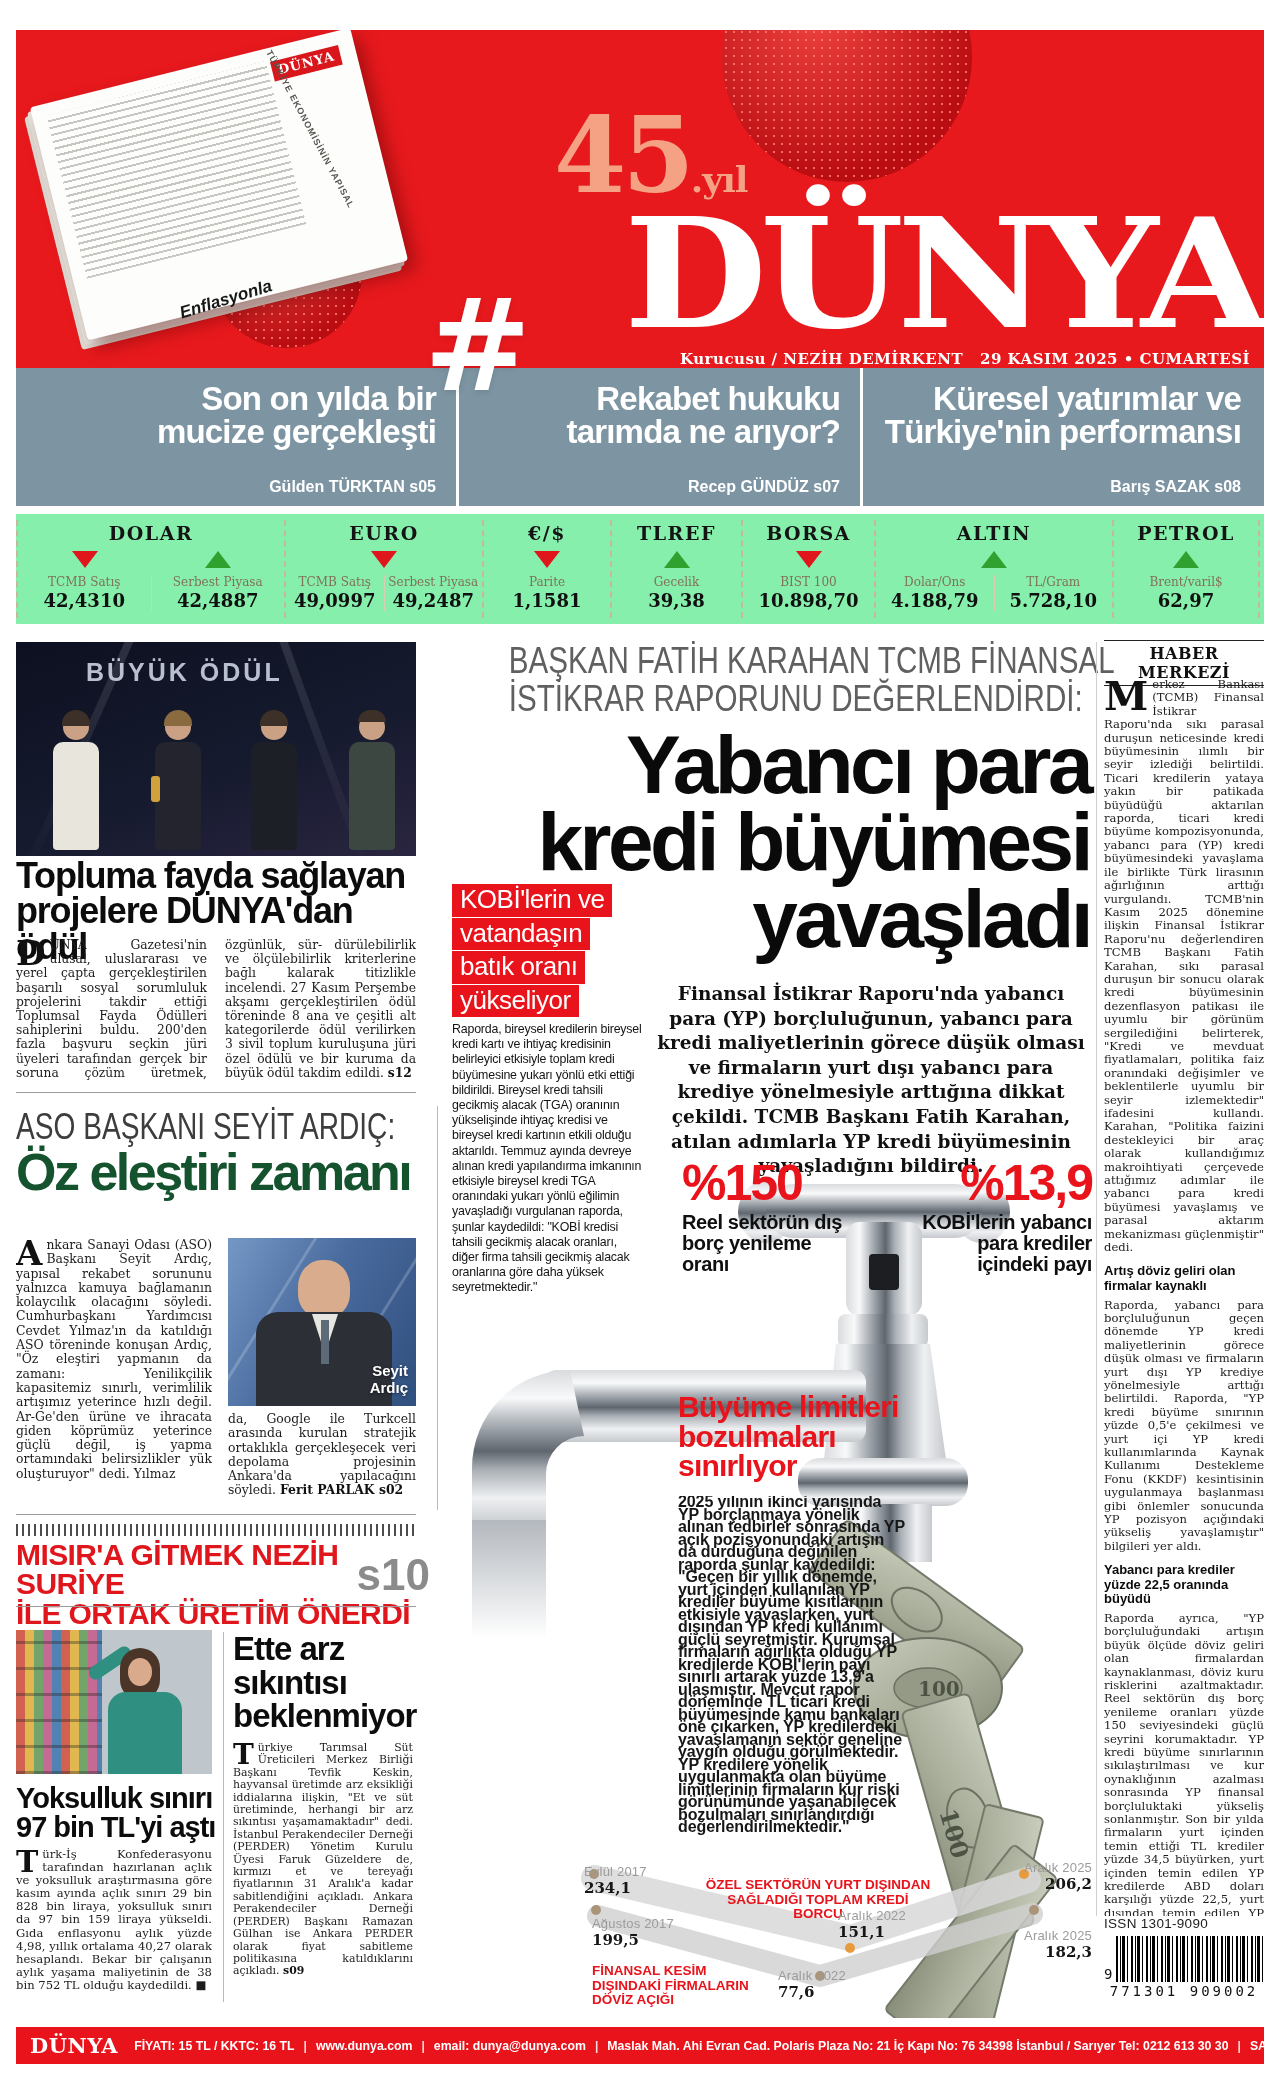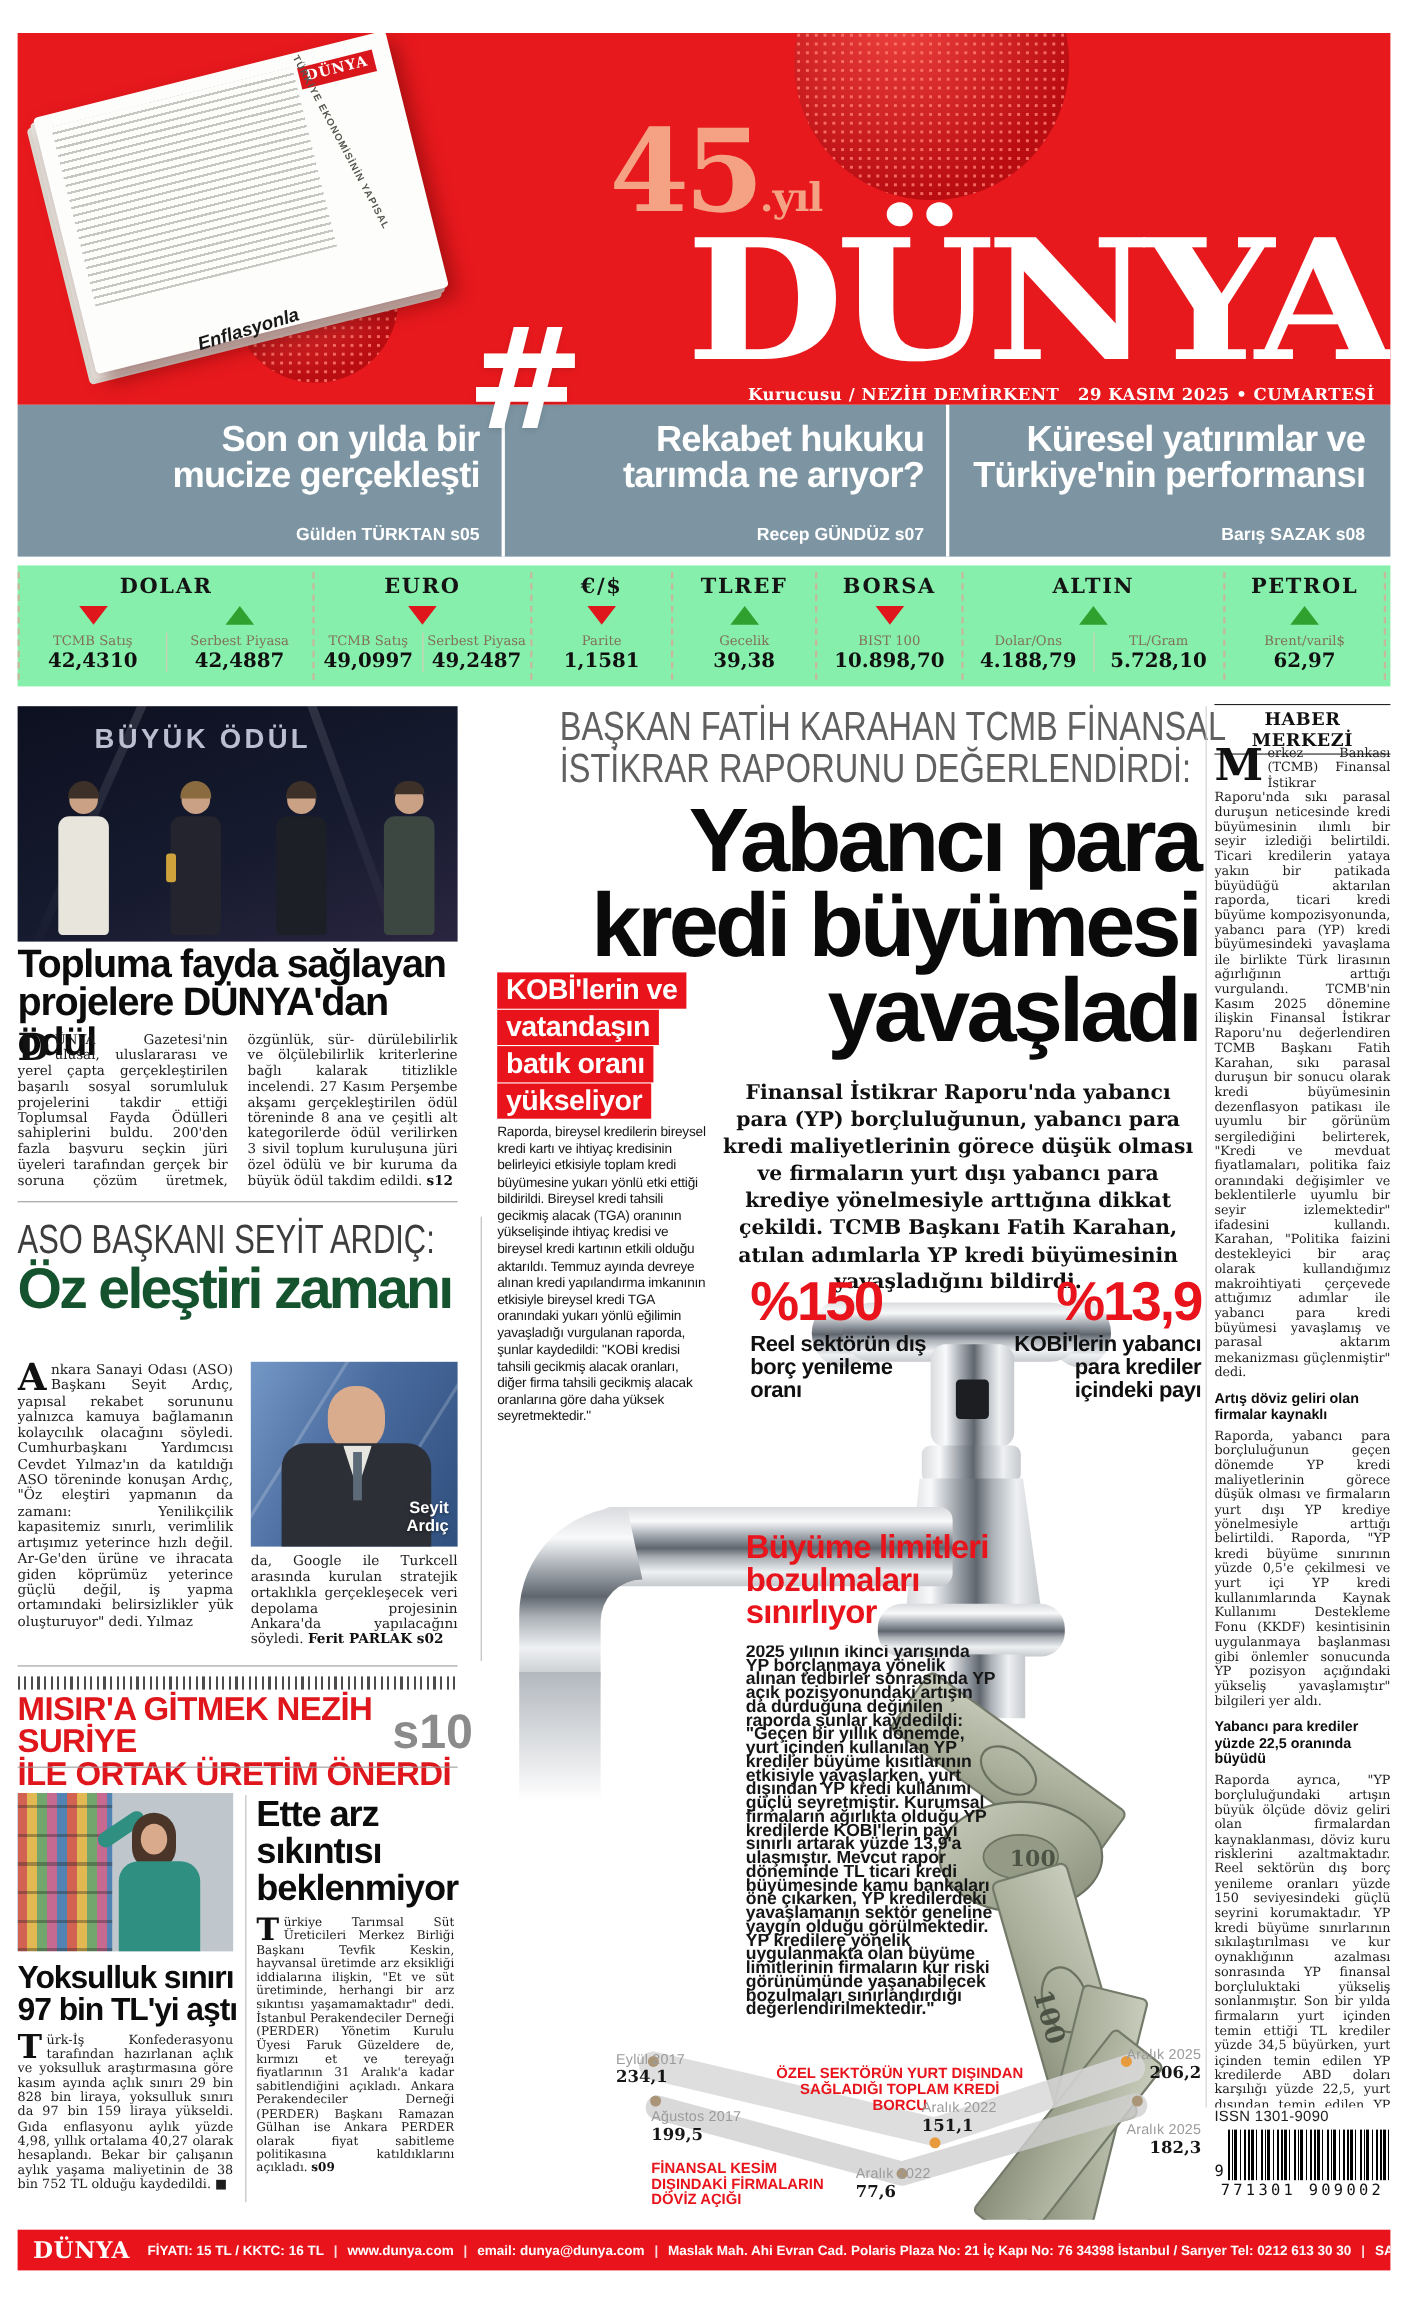--- a/index.html
+++ b/index.html
@@ -153,21 +153,21 @@
   
   .kicker { position:absolute; left:444px; top:642px; width:648px; text-align:center; color:#606060; }
   .kicker .kline { display:block; font-size:37px; line-height:1.04; font-weight:400;
                    transform:scaleX(.8); transform-origin:center; white-space:nowrap; }
   .headline { position:absolute; left:444px; top:726px; width:646px; text-align:right;
               color:#0a0a0a; font-weight:bold; font-size:82px; line-height:.94; letter-spacing:-3.5px; }
   .lead { position:absolute; left:652px; top:982px; width:438px; text-align:center;
           font-family:"DejaVu Serif", serif; font-weight:bold; font-size:18.5px; line-height:1.33; color:#101010; }
 
   .kobi-box { position:absolute; left:452px; top:884px; width:210px; z-index:3; }
-  .kobi-box .chip { display:table; background:#e8131b; color:#fff; font-weight:bold;
+  .kobi-box .chip { display:table; background:#e8131b; color:#fff; font-weight:normal;
                     font-size:26px; line-height:1.06; padding:2px 8px 3px; margin-bottom:1px; letter-spacing:-.5px; }
   .kobi-body { position:absolute; left:452px; top:1022px; width:192px; height:548px; z-index:2;
                font-weight:normal; font-size:12.4px; line-height:15.2px; letter-spacing:-.2px;
                color:#141414; overflow:hidden; }
 
   .stat { position:absolute; z-index:3; }
   .stat .sv { color:#e8131b; font-weight:bold; font-size:50px; letter-spacing:-2px; line-height:1; }
   .stat .sd { color:#0f0f0f; font-weight:bold; font-size:20px; line-height:1.06; letter-spacing:-.4px; margin-top:4px; }
   .stat1 { left:682px; top:1158px; width:168px; }
   .stat2 { left:918px; top:1158px; width:174px; text-align:right; }
@@ -531,21 +531,21 @@
   <svg class="chart-svg" viewBox="0 0 524 152">
     <polyline points="22,20 278,80 456,22" fill="none" stroke="#d8d8d8" stroke-width="26" stroke-linejoin="round" stroke-linecap="round" opacity=".85"></polyline>
     <polyline points="26,58 248,118 460,56" fill="none" stroke="#cfcfcf" stroke-width="22" stroke-linejoin="round" stroke-linecap="round" opacity=".8"></polyline>
     <circle cx="22" cy="16" r="5" fill="#ab9579"></circle>
     <circle cx="452" cy="16" r="5" fill="#e89b3c"></circle>
     <circle cx="24" cy="52" r="5" fill="#ab9579"></circle>
     <circle cx="278" cy="90" r="5" fill="#e89b3c"></circle>
     <circle cx="462" cy="52" r="5" fill="#ab9579"></circle>
     <circle cx="248" cy="118" r="5" fill="#ab9579"></circle>
   </svg>
-  <div class="cpt" style="left:560px;top:1864px">
+  <div class="cpt" style="left:584px;top:1864px">
     <div class="cl">Eylül 2017</div>
       <div class="cv">234,1</div>
   </div>
   <div class="ctitle" style="left:702px;top:1878px;width:232px;text-align:center">ÖZEL SEKTÖRÜN YURT DIŞINDAN SAĞLADIĞI TOPLAM KREDİ BORCU</div>
   <div class="cpt" style="left:996px;top:1860px;width:96px;text-align:right">
     <div class="cl">Aralık 2025</div>
       <div class="cv">206,2</div>
   </div>
   <div class="cpt" style="left:592px;top:1916px">
     <div class="cl">Ağustos 2017</div>

